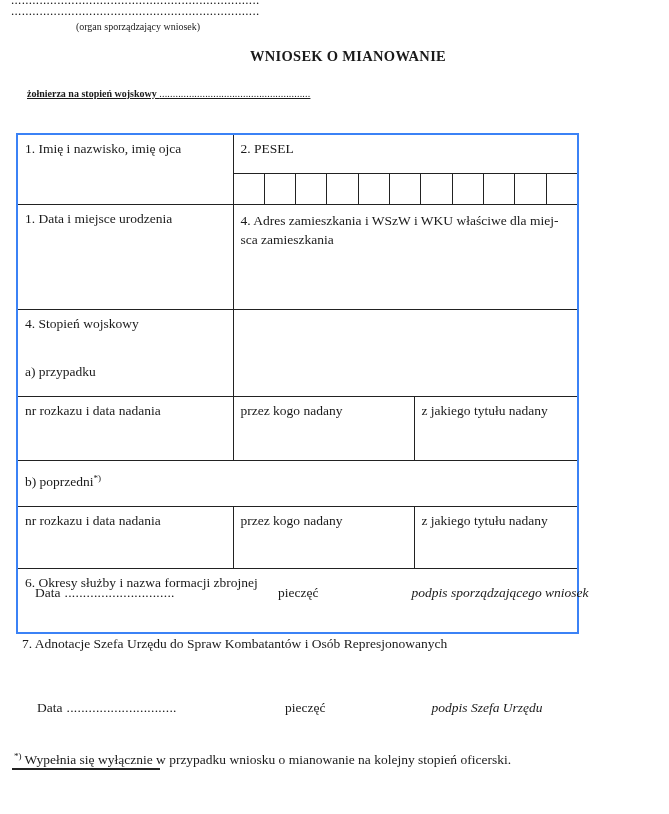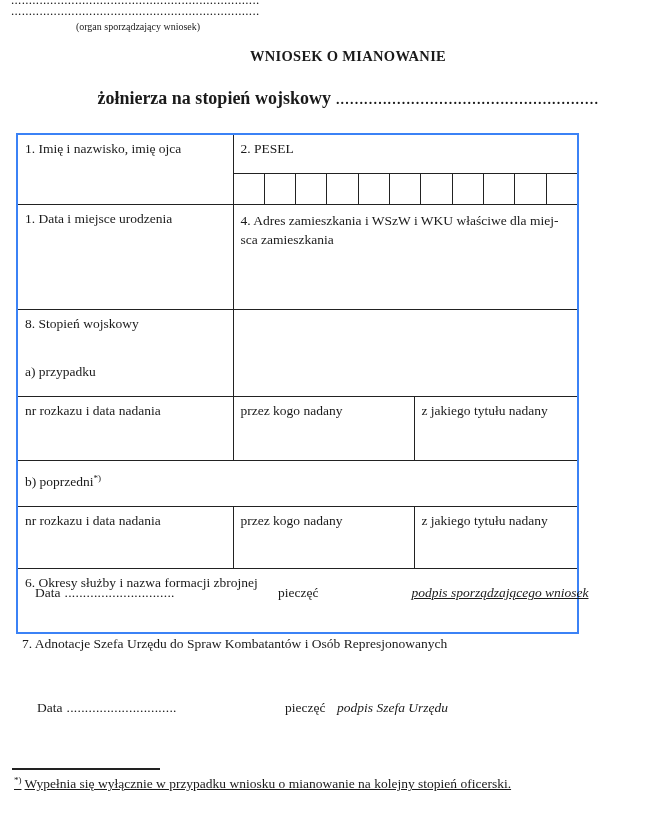--- a/index.html
+++ b/index.html
@@ -11,21 +11,21 @@
   .dots { position:absolute; font-size:13px; letter-spacing:0.3px; white-space:nowrap; color:#1a1a1a; }
   .organ-dots-top  { left:11px; top:-8px; }
   .organ-dots-main { left:11px; top:3px; }
   .organ-caption   { position:absolute; left:18px; top:21px; width:240px; text-align:center; font-size:10px; }
 
   .form-title {
     position:absolute; left:27px; top:48px; width:642px; text-align:center;
     font-size:14.5px; font-weight:bold; letter-spacing:0.3px;
   }
   .form-subtitle {
-    position:absolute; left:27px; top:88px; width:642px; text-align:center; font-size:18px;
+    position:absolute; left:27px; top:88px; width:642px; font-size:10px;text-decoration:underline;
   }
   .form-subtitle .bold { font-weight:bold; }
   .form-subtitle .sub-dots { font-weight:normal; letter-spacing:0.2px; }
 
   table.form-table {
     position:absolute; left:16px; top:133px; width:561px;
     border-collapse:collapse; table-layout:fixed; border:2px solid #3b82f6;font-family:Liberation Serif, serif;
   }
   .form-table td {
     border:1px solid #222222; vertical-align:top;
@@ -45,30 +45,30 @@
   .pesel-box { flex:1 1 0; border-left:1px solid #222222; }
   .pesel-box:first-child { border-left:none; }
 
   .address-line { line-height:17px; padding-top:2px; }
   .rank-current { margin-top:30px; }
   sup.ref { font-size:9px; vertical-align:super; line-height:0; }
 
   .abs { position:absolute; font-size:13.5px; white-space:nowrap; }
   .sig1-date  { left:35px;  top:585px; }
   .sig1-stamp { left:278px; top:585px; }
-  .sig1-sign  { left:390px; top:585px; width:220px; text-align:center; font-style:italic;text-decoration:underline; }
+  .sig1-sign  { left:390px; top:585px; width:220px; text-align:center; font-style:italic; }
 
   .section7   { left:22px; top:636px; }
 
   .sig2-date  { left:37px;  top:700px; }
   .sig2-stamp { left:285px; top:700px; }
-  .sig2-sign  { left:337px; top:699px; width:300px; text-align:left; font-style:italic; line-height:17px; white-space:normal; }
+  .sig2-sign  { left:337px; top:699px; width:300px; text-align:center; font-style:italic; line-height:17px; white-space:normal; }
 
   .footnote-rule { position:absolute; left:12px; top:768px; width:148px; height:2px; background:#222222; }
-  .footnote { left:14px; top:776px;text-decoration:underline; }
+  .footnote { left:14px; top:752px; }
   .footnote .txt { margin-left:3px; }
   .date-dots { margin-left:4px; letter-spacing:0.3px; }
 </style>
 </head>
 <body>
 
 <div class="page">
 
   <div class="dots organ-dots-top">......................................................................</div>
   <div class="dots organ-dots-main">......................................................................</div>
@@ -109,21 +109,21 @@
     </tr>
     <tr class="r2">
       <td>1. Data i miejsce urodzenia</td>
       <td colspan="2">
         <div class="address-line">4. Adres zamieszkania i WSzW i WKU właściwe dla miej-</div>
         <div class="address-line">sca zamieszkania</div>
       </td>
     </tr>
     <tr class="r3">
       <td>
-        <div>8. Stopień wojskowy</div>
+        <div>4. Stopień wojskowy</div>
         <div class="rank-current">a) przypadku</div>
       </td>
       <td colspan="2"></td>
     </tr>
     <tr class="r4">
       <td>nr rozkazu i data nadania</td>
       <td>przez kogo nadany</td>
       <td>z jakiego tytułu nadany</td>
     </tr>
     <tr class="r5">

